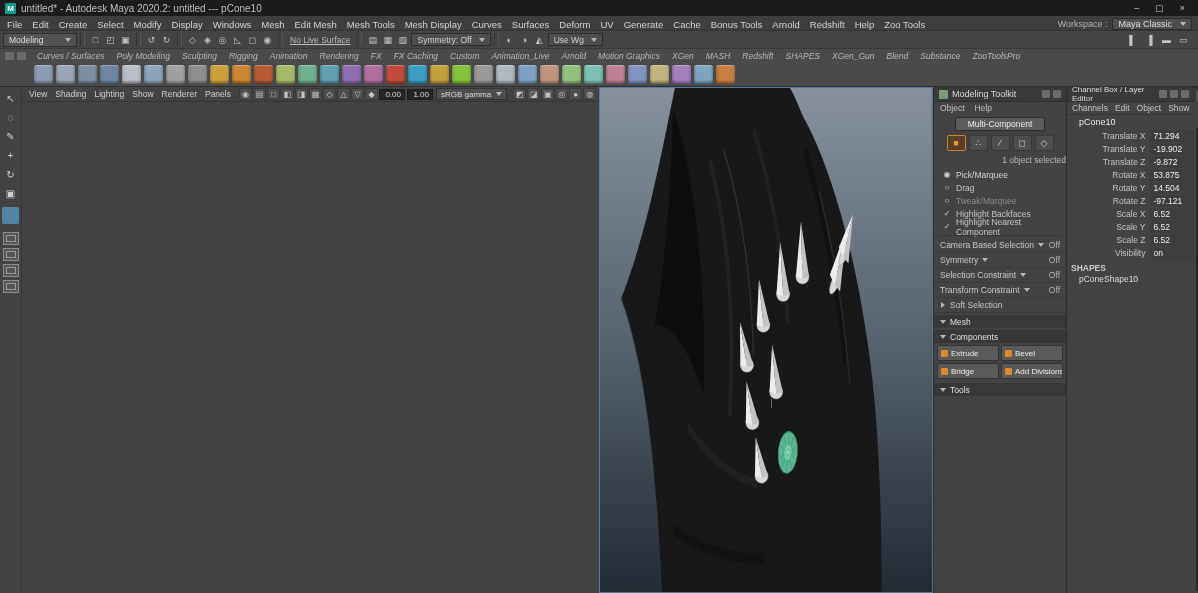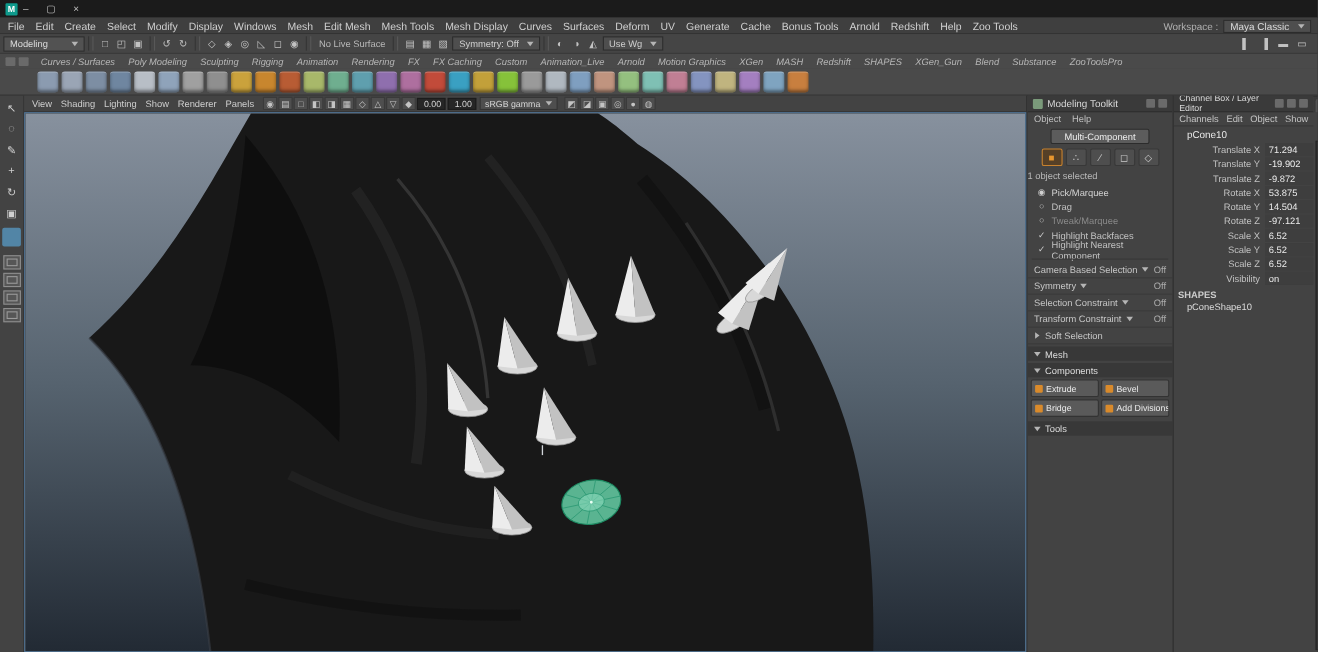--- a/index.html
+++ b/index.html
@@ -29,21 +29,21 @@
 
   
   .statusline { height:18px; background:#454545; display:flex; align-items:center; font-size:8.5px;
                 gap:1px; padding:0 3px; border-bottom:1px solid #393939; }
   .mode-select { background:#525252; border:1px solid #2c2c2c; height:14px; display:flex;
                  align-items:center; justify-content:space-between; padding:0 5px; width:74px; color:#ddd; }
   .sl-sep { width:5px; height:13px; margin:0 2px; border-left:1px solid #353535; border-right:1px solid #585858; }
   .sl-group { display:flex; align-items:center; }
   .sl-ico { width:15px; height:14px; display:flex; align-items:center; justify-content:center;
             color:#c2c2c2; font-size:9px; }
-  .sl-text { padding:0 4px; color:#b8b8b8; white-space:nowrap; }
+  .sl-text { padding:0 4px; color:#b8b8b8; white-space:nowrap;text-decoration:underline; }
   .sl-select { background:#4e4e4e; border:1px solid #2c2c2c; height:13px; display:flex; align-items:center;
                gap:7px; padding:0 5px; color:#cfcfcf; white-space:nowrap; }
   .sl-right { margin-left:auto; display:flex; gap:2px; padding-right:4px; }
 
   
   .shelf-tabs { height:13px; background:#4a4a4a; display:flex; align-items:flex-end; font-size:8.5px;
                 color:#b6b6b6; overflow:hidden; }
   .shelf-corner { display:flex; gap:3px; padding:0 5px 2px 5px; }
   .shelf-corner span { width:9px; height:8px; background:#6a6a6a; border-radius:1px; }
   .shelf-tab-strip { display:flex; }
@@ -58,21 +58,21 @@
 
   .toolbox { width:22px; background:#434343; border-right:1px solid #363636; display:flex;
              flex-direction:column; align-items:center; padding-top:3px; gap:2px; flex:none; }
   .tb-ico { width:17px; height:17px; display:flex; align-items:center; justify-content:center;
             font-size:10px; color:#cfcfcf; }
   .tb-active { width:17px; height:17px; background:#5285a6; border-radius:2px; margin-top:3px; }
   .tb-layouts { display:flex; flex-direction:column; gap:3px; margin-top:6px; }
   .tb-layout { width:16px; height:13px; border:1px solid #8e8e8e; background:#565656; position:relative; }
   .tb-layout::after { content:""; position:absolute; inset:2px; border:1px solid #9a9a9a; }
 
-  .viewport-wrap { flex:1; display:flex; flex-direction:column; background:#434343; min-width:0; }
+  .viewport-wrap { flex:1; display:flex; flex-direction:row; background:#434343; min-width:0; }
   .panel-toolbar { height:15px; display:flex; align-items:center; font-size:8.5px; padding:0 3px;
                    background:#434343; border-bottom:1px solid #363636; color:#cfcfcf; }
   .pt-menu { padding:0 4px; white-space:nowrap; }
   .pt-icons { display:flex; gap:1px; margin-left:4px; }
   .pt-ico { width:13px; height:12px; display:flex; align-items:center; justify-content:center;
             font-size:8px; color:#c4c4c4; background:#4e4e4e; border:1px solid #3a3a3a; border-radius:1px; }
   .pt-field { background:#262626; border:1px solid #1c1c1c; color:#d8d8d8; height:11px; line-height:10px;
               padding:0 3px; margin:0 1px; font-size:8px; min-width:26px; text-align:right; }
   .pt-select { background:#4e4e4e; border:1px solid #333; height:12px; display:flex; align-items:center;
                gap:5px; padding:0 4px; font-size:8px; color:#d5d5d5; margin:0 2px; white-space:nowrap; }
@@ -89,21 +89,21 @@
   .ph-ico { width:9px; height:9px; background:#7a9a7a; border-radius:1px; flex:none; }
   .ph-right { margin-left:auto; display:flex; gap:3px; }
   .ph-right span { width:8px; height:8px; background:#6a6a6a; border-radius:1px; }
   .mtk-menus { display:flex; gap:10px; padding:1px 6px; height:12px; align-items:center; color:#bfbfbf; }
   .mc-btn { margin:3px auto 2px; background:#5c5c5c; border:1px solid #2c2c2c; border-radius:2px;
             padding:1px 12px; color:#ececec; width:fit-content; }
   .selmode-row { display:flex; justify-content:center; gap:3px; padding:2px 0; }
   .selmode { width:19px; height:16px; background:#4e4e4e; border:1px solid #383838; display:flex;
              align-items:center; justify-content:center; font-size:9px; color:#c9c9c9; border-radius:2px; }
   .selmode.active { color:#e8962e; border-color:#c8822e; background:#564027; }
-  .sel-status { text-align:left; color:#b9b9b9; padding:2px 0 3px; }
+  .sel-status { text-align:right; color:#b9b9b9; padding:2px 0 3px; }
   .opt-row { display:flex; align-items:center; gap:4px; padding:0 8px; height:13px; }
   .opt-glyph { width:10px; text-align:center; color:#d0d0d0; font-size:8px; flex:none; }
   .mtk-hr { border:none; border-top:1px solid #383838; margin:2px 4px; }
   .dd-row { display:flex; align-items:center; gap:4px; padding:0 6px; height:15px;
             border-bottom:1px solid #3b3b3b; }
   .dd-value { margin-left:auto; color:#aeaeae; }
   .sec-header { height:13px; background:#383838; display:flex; align-items:center; gap:4px;
                 padding:0 6px; color:#dedede; margin-top:2px; flex:none; }
   .sec-grid { display:grid; grid-template-columns:1fr 1fr; gap:2px; padding:2px 3px; }
   .tkbtn { height:16px; background:#5a5a5a; border-radius:2px; display:flex; align-items:center;
@@ -133,20 +133,21 @@
             align-items:center; justify-content:center; font-size:7px; color:#c8c8c8; }
   .le-list { flex:1; background:#2f2f2f; border:1px solid #262626; margin:1px 2px 2px; }
 </style>
 </head>
 <body>
 
 <div class="app">
 
   <div class="titlebar">
     <span class="maya-logo">M</span>
+    <span class="title-text">untitled* - Autodesk Maya 2020.2: untitled --- pCone10</span>
     <span class="win-controls">
       <span>–</span>
       <span>▢</span>
       <span>×</span>
     </span>
   </div>
 
   <div class="menubar">
     <div class="menu-items">
 

